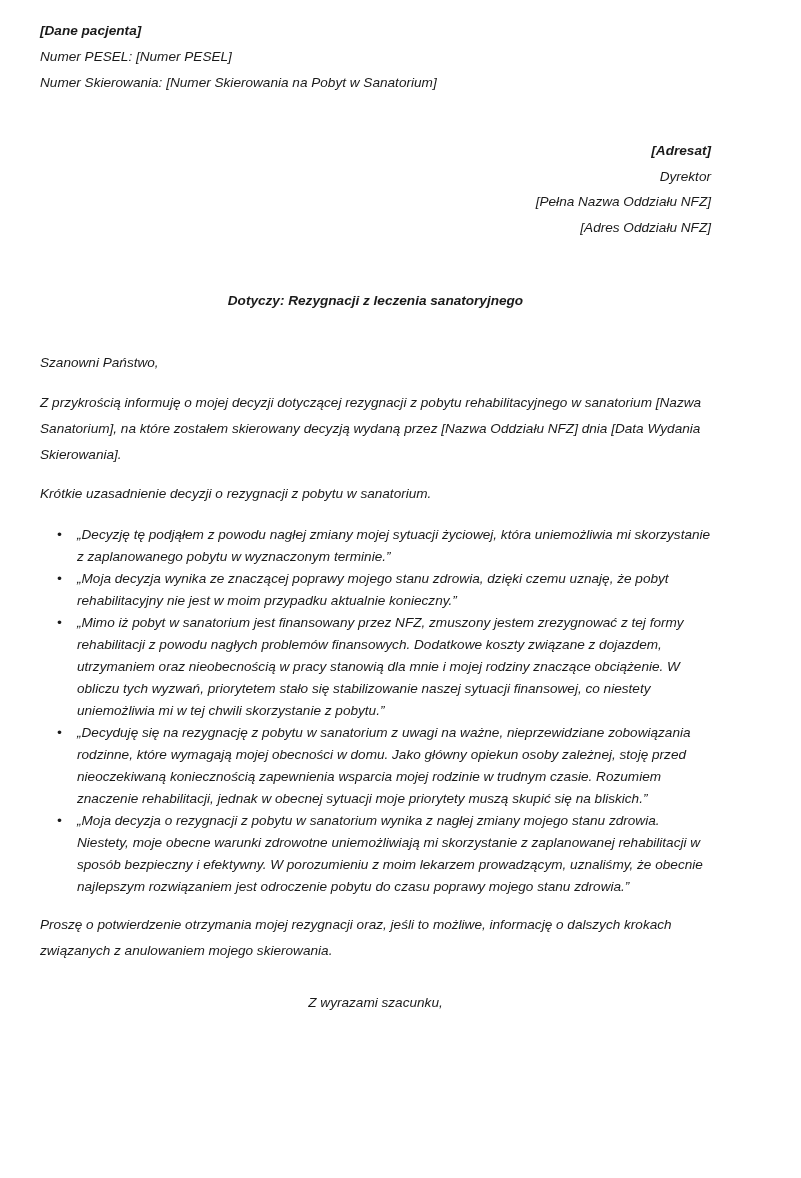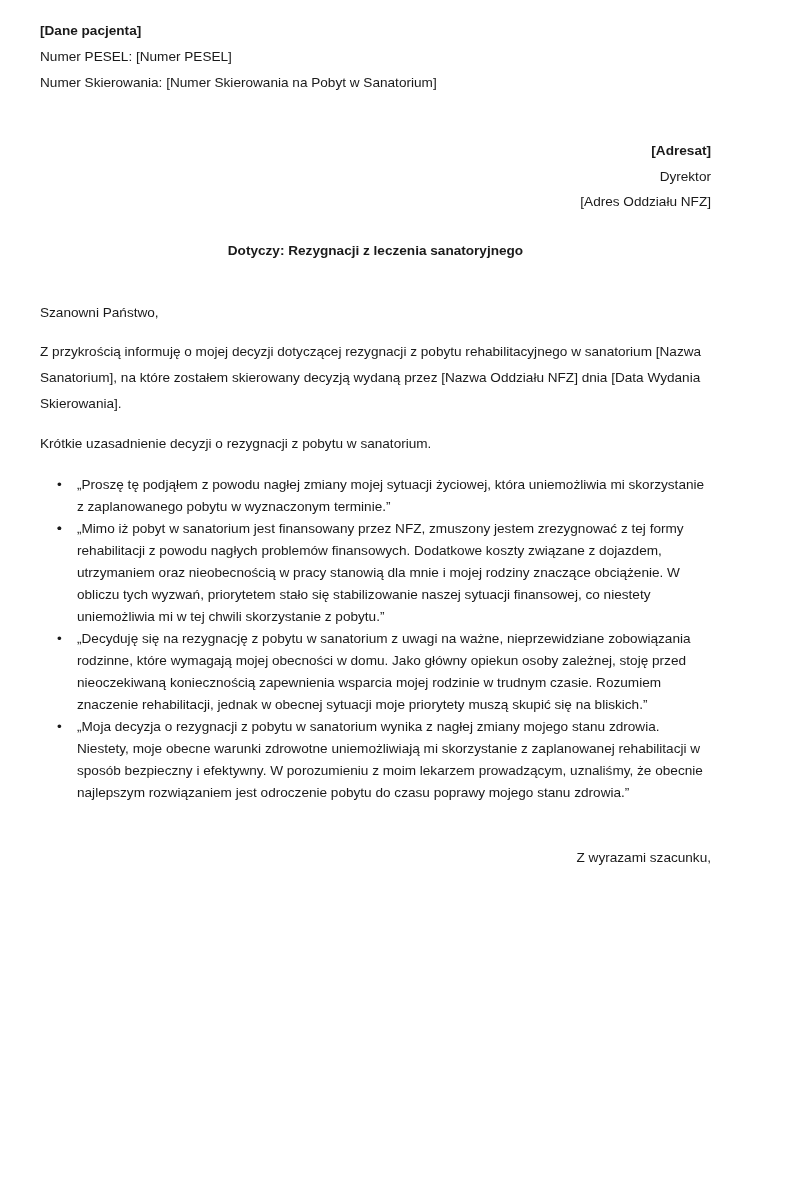--- a/index.html
+++ b/index.html
@@ -17,20 +17,21 @@
     position: relative;
     width: 801px;
     min-height: 1178px;
     margin: 0 auto;
     background: #ffffff;
     box-sizing: border-box;
     padding: 14px 90px 10px 40px;
   }
   .content {
     width: 671px;
+    font-style: italic;
   }
 
   
   .patient-block {
     margin: 0 0 0 0;
     padding-top: 4px;
   }
   .patient-line {
     font-size: 13.6px;
     line-height: 26px;
@@ -53,21 +54,21 @@
     font-weight: bold;
     margin-top: 42px;
   }
 
   
   .subject {
     text-align: center;
     font-weight: bold;
     font-size: 13.6px;
     line-height: 22px;
-    margin-top: 25px;
+    margin-top: 50px;
   }
 
   
   .para {
     font-size: 13.6px;
     line-height: 26px;
     text-align: left;
   }
   .para.salutation {
     margin-top: 38px;
@@ -91,22 +92,22 @@
   .reason-item .bullet-marker {
     position: absolute;
     left: 17px;
     top: 0;
     line-height: 22px;
     font-size: 13.6px;
   }
 
   
   .closing-block {
-    text-align: right;
-    margin-top: 41px;
+    text-align: center;
+    margin-top: 26px;
   }
   .closing-line {
     font-size: 13.6px;
     line-height: 26px;
   }
 </style>
 </head>
 <body>
 
 <div class="page">
@@ -114,52 +115,55 @@
 
     <section class="patient-block">
       <div class="patient-line bold">[Dane pacjenta]</div>
       <div class="patient-line">Numer PESEL: [Numer PESEL]</div>
       <div class="patient-line">Numer Skierowania: [Numer Skierowania na Pobyt w Sanatorium]</div>
     </section>
 
     <section class="addressee-block">
       <div class="addressee-line bold">[Adresat]</div>
       <div class="addressee-line">Dyrektor</div>
+      <div class="addressee-line">[Pełna Nazwa Oddziału NFZ]</div>
       <div class="addressee-line">[Adres Oddziału NFZ]</div>
     </section>
 
     <div class="subject">Dotyczy: Rezygnacji z leczenia sanatoryjnego</div>
 
     <p class="para salutation">Szanowni Państwo,</p>
 
     <p class="para">Z przykrością informuję o mojej decyzji dotyczącej rezygnacji z pobytu rehabilitacyjnego w sanatorium [Nazwa Sanatorium], na które zostałem skierowany decyzją wydaną przez [Nazwa Oddziału NFZ] dnia [Data Wydania Skierowania].</p>
 
     <p class="para tight">Krótkie uzasadnienie decyzji o rezygnacji z pobytu w sanatorium.</p>
 
     <ul class="reasons-list">
       <li class="reason-item">
         <span class="bullet-marker">•</span>
-        <span>„Proszę tę podjąłem z powodu nagłej zmiany mojej sytuacji życiowej, która uniemożliwia mi skorzystanie z zaplanowanego pobytu w wyznaczonym terminie.”</span>
+        <span>„Decyzję tę podjąłem z powodu nagłej zmiany mojej sytuacji życiowej, która uniemożliwia mi skorzystanie z zaplanowanego pobytu w wyznaczonym terminie.”</span>
       </li>
       <li class="reason-item">
         <span class="bullet-marker">•</span>
+        <span>„Moja decyzja wynika ze znaczącej poprawy mojego stanu zdrowia, dzięki czemu uznaję, że pobyt rehabilitacyjny nie jest w moim przypadku aktualnie konieczny.”</span>
       </li>
       <li class="reason-item">
         <span class="bullet-marker">•</span>
         <span>„Mimo iż pobyt w sanatorium jest finansowany przez NFZ, zmuszony jestem zrezygnować z tej formy rehabilitacji z powodu nagłych problemów finansowych. Dodatkowe koszty związane z dojazdem, utrzymaniem oraz nieobecnością w pracy stanowią dla mnie i mojej rodziny znaczące obciążenie. W obliczu tych wyzwań, priorytetem stało się stabilizowanie naszej sytuacji finansowej, co niestety uniemożliwia mi w tej chwili skorzystanie z pobytu.”</span>
       </li>
       <li class="reason-item">
         <span class="bullet-marker">•</span>
         <span>„Decyduję się na rezygnację z pobytu w sanatorium z uwagi na ważne, nieprzewidziane zobowiązania rodzinne, które wymagają mojej obecności w domu. Jako główny opiekun osoby zależnej, stoję przed nieoczekiwaną koniecznością zapewnienia wsparcia mojej rodzinie w trudnym czasie. Rozumiem znaczenie rehabilitacji, jednak w obecnej sytuacji moje priorytety muszą skupić się na bliskich.”</span>
       </li>
       <li class="reason-item">
         <span class="bullet-marker">•</span>
         <span>„Moja decyzja o rezygnacji z pobytu w sanatorium wynika z nagłej zmiany mojego stanu zdrowia. Niestety, moje obecne warunki zdrowotne uniemożliwiają mi skorzystanie z zaplanowanej rehabilitacji w sposób bezpieczny i efektywny. W porozumieniu z moim lekarzem prowadzącym, uznaliśmy, że obecnie najlepszym rozwiązaniem jest odroczenie pobytu do czasu poprawy mojego stanu zdrowia.”</span>
       </li>
     </ul>
 
+    <p class="para">Proszę o potwierdzenie otrzymania mojej rezygnacji oraz, jeśli to możliwe, informację o dalszych krokach związanych z anulowaniem mojego skierowania.</p>
 
     <div class="closing-block">
       <div class="closing-line">Z wyrazami szacunku,</div>
     </div>
 
   </div>
 </div>
 
 </body></html>

